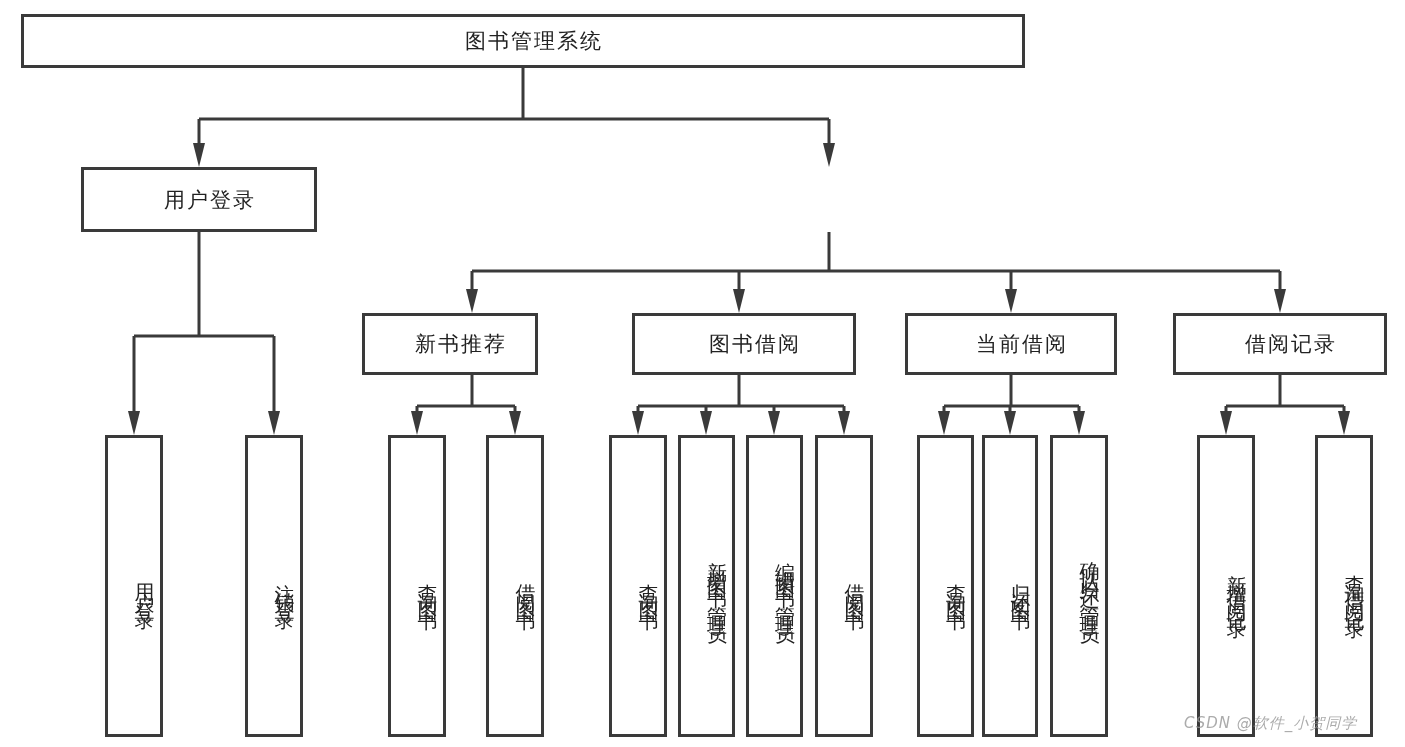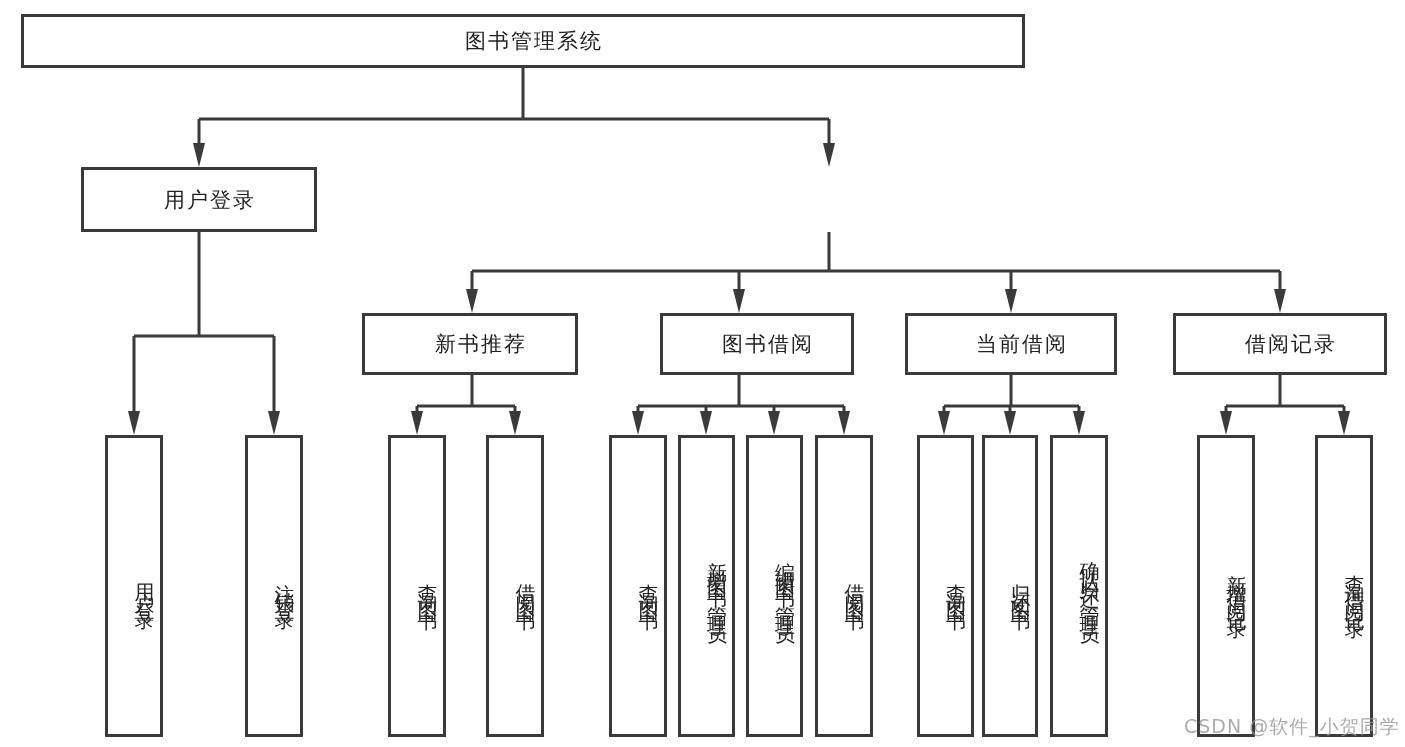--- a/index.html
+++ b/index.html
@@ -11,22 +11,22 @@
   .node{
     position:absolute;box-sizing:border-box;background:#fff;border:3px solid #3a3a3a;
     display:flex;align-items:center;justify-content:center;padding-left:22px;
   }
   .hlabel{font-size:21px;letter-spacing:2px;color:#222;white-space:nowrap;}
   .leaf .vlabel{
     writing-mode:vertical-rl;text-orientation:mixed;
     font-size:20px;letter-spacing:9px;line-height:1.1;color:#222;white-space:nowrap;
   }
   .watermark{
-    position:absolute;left:1184px;top:714px;font-size:19px;letter-spacing:1px;
-    color:rgba(150,150,150,0.8);white-space:nowrap;z-index:5;
+    position:absolute;left:1184px;top:714px;font-size:15px;letter-spacing:1px;
+    color:rgba(150,150,150,0.8);white-space:nowrap;z-index:5;font-style:italic;
   }
 </style>
 </head>
 <body>
 
 <div class="canvas">
 
   <svg class="connectors" viewBox="0 0 1405 747" xmlns="http://www.w3.org/2000/svg">
     <g stroke="#3a3a3a" stroke-width="3" fill="none">
 
@@ -75,24 +75,24 @@
   </svg>
 
   <div class="node" style="left:21px;top:14px;width:1004px;height:54px">
     <span class="hlabel">图书管理系统</span>
   </div>
 
   <div class="node" style="left:81px;top:167px;width:236px;height:65px">
     <span class="hlabel">用户登录</span>
   </div>
 
-  <div class="node" style="left:362px;top:313px;width:216px;height:62px">
+  <div class="node" style="left:362px;top:313px;width:176px;height:62px">
     <span class="hlabel">新书推荐</span>
   </div>
-  <div class="node" style="left:660px;top:313px;width:194px;height:62px">
+  <div class="node" style="left:632px;top:313px;width:224px;height:62px">
     <span class="hlabel">图书借阅</span>
   </div>
   <div class="node" style="left:905px;top:313px;width:212px;height:62px">
     <span class="hlabel">当前借阅</span>
   </div>
   <div class="node" style="left:1173px;top:313px;width:214px;height:62px">
     <span class="hlabel">借阅记录</span>
   </div>
 
   <div class="node leaf" style="left:105px;top:435px;width:58px;height:302px">

